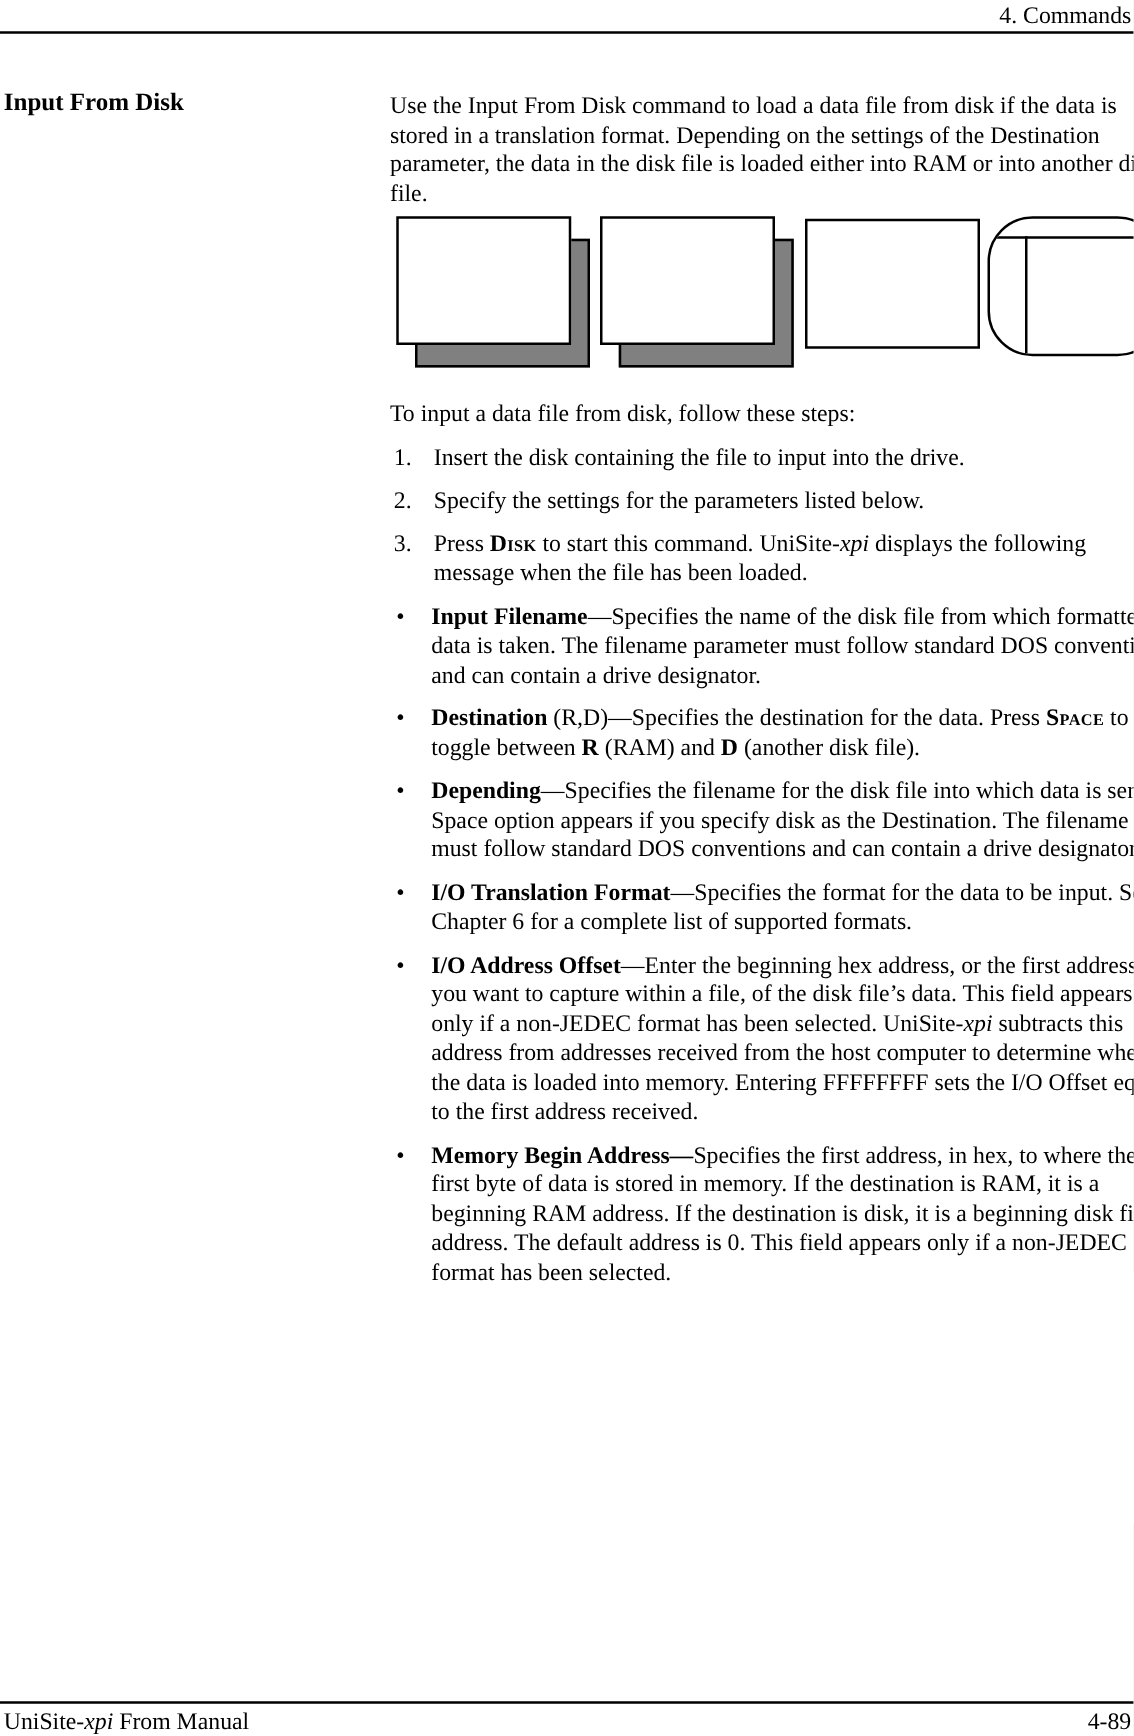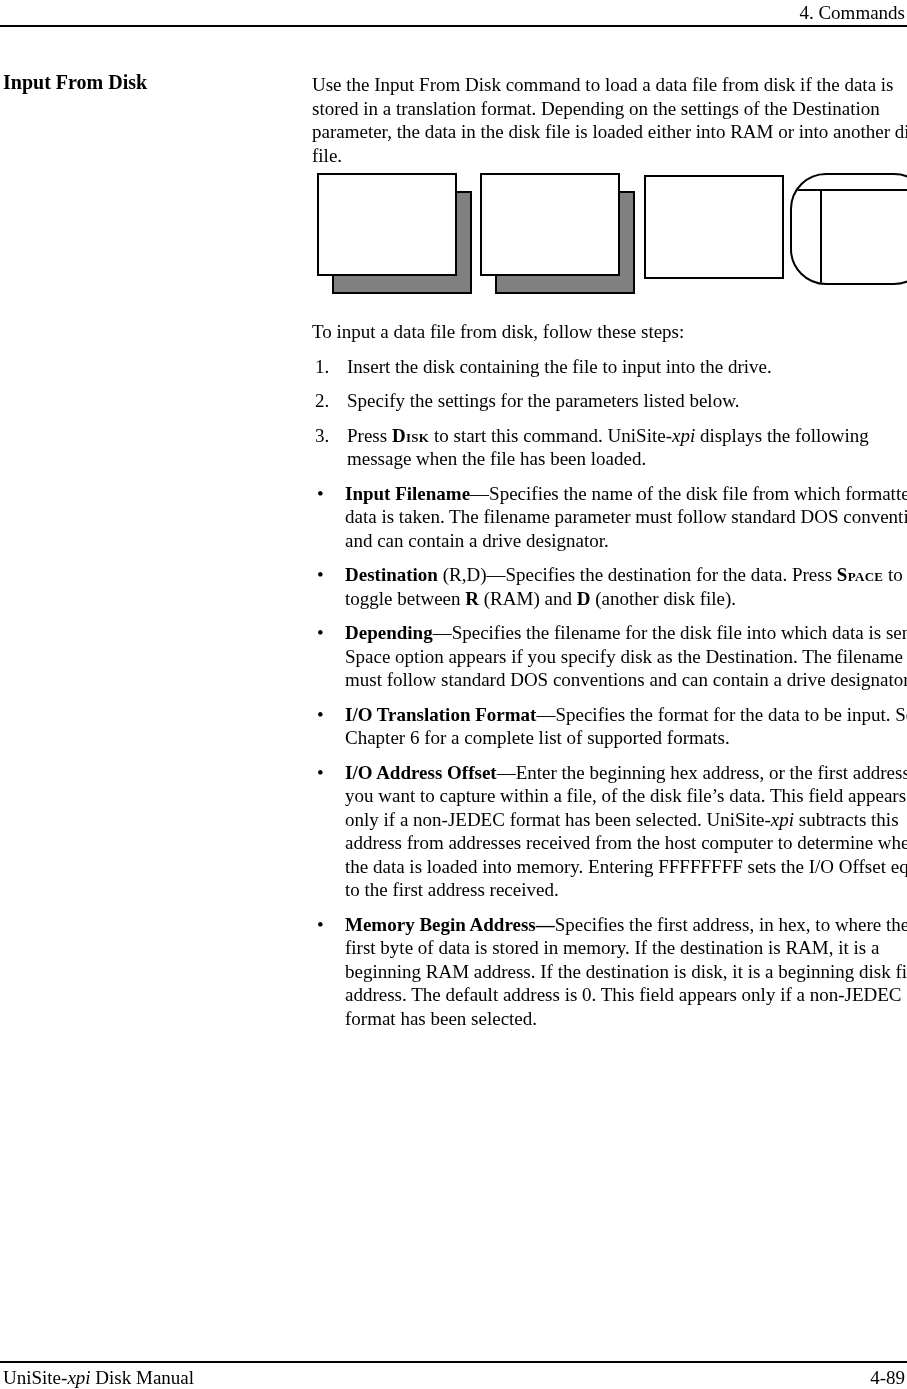--- a/index.html
+++ b/index.html
@@ -161,17 +161,17 @@
       </div>
       <div class="param">
         <span class="param-bullet">•</span>
         <span class="param-text"><span class="seg-bold">Memory Begin Address—</span><span class="seg-plain">Specifies the first address, in hex, to where the first byte of data is stored in memory. If the destination is RAM, it is a beginning RAM address. If the destination is disk, it is a beginning disk file address. The default address is 0. This field appears only if a non-JEDEC format has been selected.</span></span>
       </div>
 
     </div>
   </div>
 
   <div class="footer">
-    <span class="footer-left"><span class="seg-plain">UniSite-</span><span class="seg-italic">xpi</span><span class="seg-plain"> Disk Manual</span></span>
+    <span class="footer-left"><span class="seg-plain">UniSite-</span><span class="seg-italic">xpi</span><span class="seg-plain"> From Manual</span></span>
     <span class="footer-right">4-89</span>
   </div>
 
 </div>
 
 </body></html>

